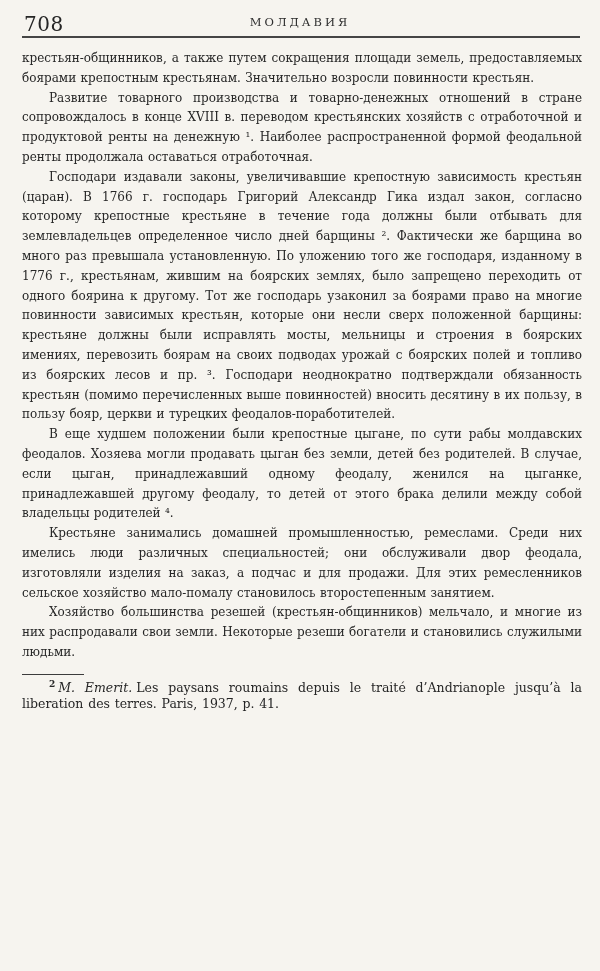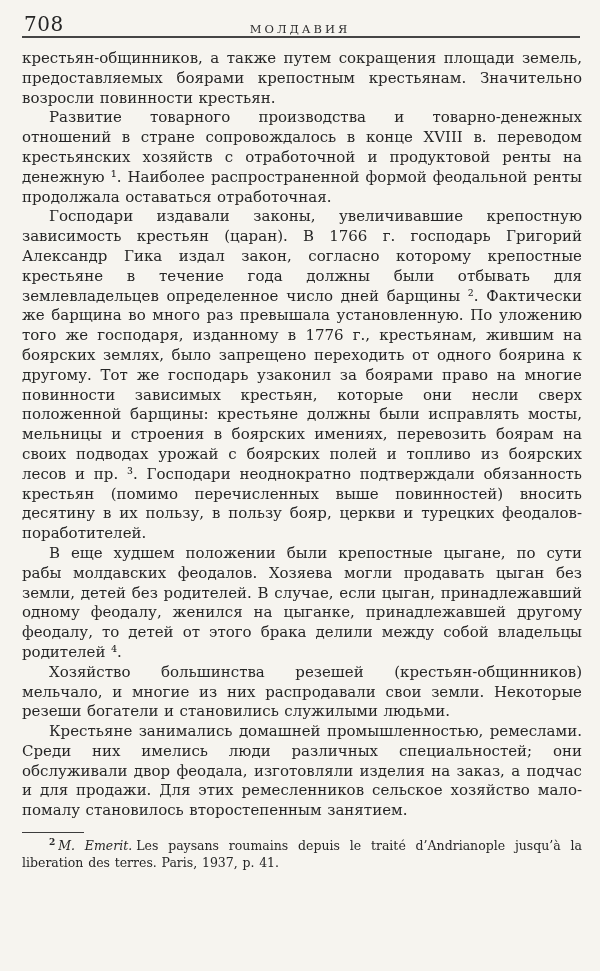--- a/index.html
+++ b/index.html
@@ -32,35 +32,34 @@
   }
   .running-title {
     position: absolute;
     left: 0;
     right: 0;
     top: 15px;
     text-align: center;
     font-size: 11.5px;
     letter-spacing: 3px;
     color: #2e2e2e;
-    margin-top: 7px;
   }
   .head-rule {
     margin: 0 20px 0 22px;
     border: none;
     border-top: 2px solid #454545;
     height: 0;
   }
   
   .body-text {
     margin: 11px 18px 0 22px;
   }
   .body-text p {
     margin: 0;
-    font-size: 15px;
+    font-size: 12px;
     line-height: 19.8px;
     text-align: justify;
     text-indent: 27px;
     word-spacing: 0.05em;
   }
   .body-text p.continuation {
     text-indent: 0;
   }
   
   .footnote-rule {
@@ -104,22 +103,22 @@
     <span class="page-number">708</span>
     <span class="running-title">МОЛДАВИЯ</span>
   </div>
   <hr class="head-rule">
 
   <div class="body-text">
     <p class="continuation">крестьян-общинников, а также путем сокращения площади земель, предоставляемых боярами крепостным крестьянам. Значительно возросли повинности крестьян.</p>
     <p>Развитие товарного производства и товарно-денежных отношений в стране сопровождалось в конце XVIII в. переводом крестьянских хозяйств с отработочной и продуктовой ренты на денежную ¹. Наиболее распространенной формой феодальной ренты продолжала оставаться отработочная.</p>
     <p>Господари издавали законы, увеличивавшие крепостную зависимость крестьян (царан). В 1766 г. господарь Григорий Александр Гика издал закон, согласно которому крепостные крестьяне в течение года должны были отбывать для землевладельцев определенное число дней барщины ². Фактически же барщина во много раз превышала установленную. По уложению того же господаря, изданному в 1776 г., крестьянам, жившим на боярских землях, было запрещено переходить от одного боярина к другому. Тот же господарь узаконил за боярами право на многие повинности зависимых крестьян, которые они несли сверх положенной барщины: крестьяне должны были исправлять мосты, мельницы и строения в боярских имениях, перевозить боярам на своих подводах урожай с боярских полей и топливо из боярских лесов и пр. ³. Господари неоднократно подтверждали обязанность крестьян (помимо перечисленных выше повинностей) вносить десятину в их пользу, в пользу бояр, церкви и турецких феодалов-поработителей.</p>
     <p>В еще худшем положении были крепостные цыгане, по сути рабы молдавских феодалов. Хозяева могли продавать цыган без земли, детей без родителей. В случае, если цыган, принадлежавший одному феодалу, женился на цыганке, принадлежавшей другому феодалу, то детей от этого брака делили между собой владельцы родителей ⁴.</p>
+    <p>Крестьяне занимались домашней промышленностью, ремеслами. Среди них имелись люди различных специальностей; они обслуживали двор феодала, изготовляли изделия на заказ, а подчас и для продажи. Для этих ремесленников сельское хозяйство мало-помалу становилось второстепенным занятием.</p>
     <p>Хозяйство большинства резешей (крестьян-общинников) мельчало, и многие из них распродавали свои земли. Некоторые резеши богатели и становились служилыми людьми.</p>
-    <p>Крестьяне занимались домашней промышленностью, ремеслами. Среди них имелись люди различных специальностей; они обслуживали двор феодала, изготовляли изделия на заказ, а подчас и для продажи. Для этих ремесленников сельское хозяйство мало-помалу становилось второстепенным занятием.</p>
   </div>
 
   <hr class="footnote-rule">
 
   <div class="footnotes">
     <p><sup class="fn-marker">2</sup><i class="fn-author">M. Emerit.</i><span>Les paysans roumains depuis le traité d’Andrianople jusqu’à la liberation des terres. Paris, 1937, p. 41.</span></p>
 
   </div>
 
 </div>

